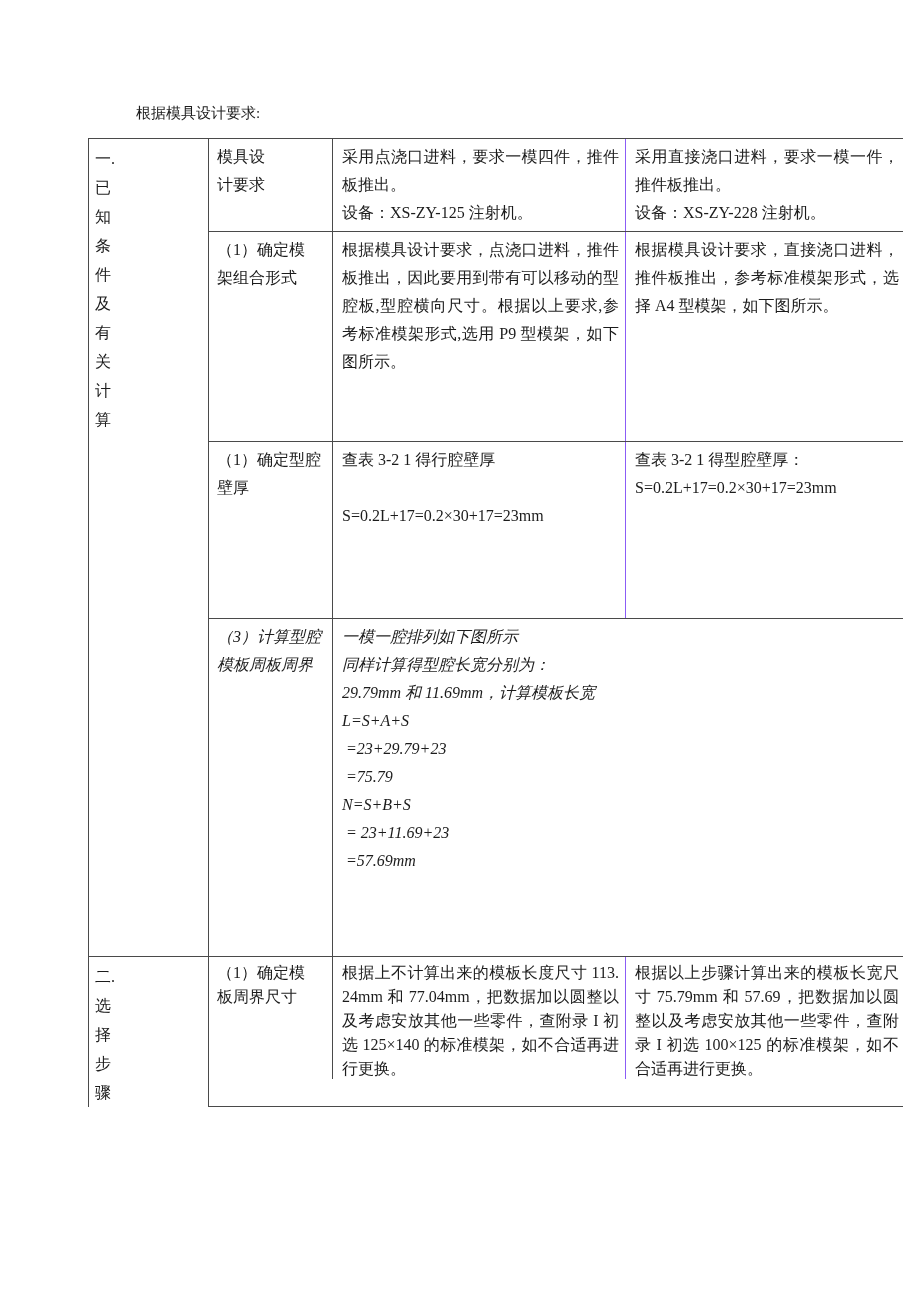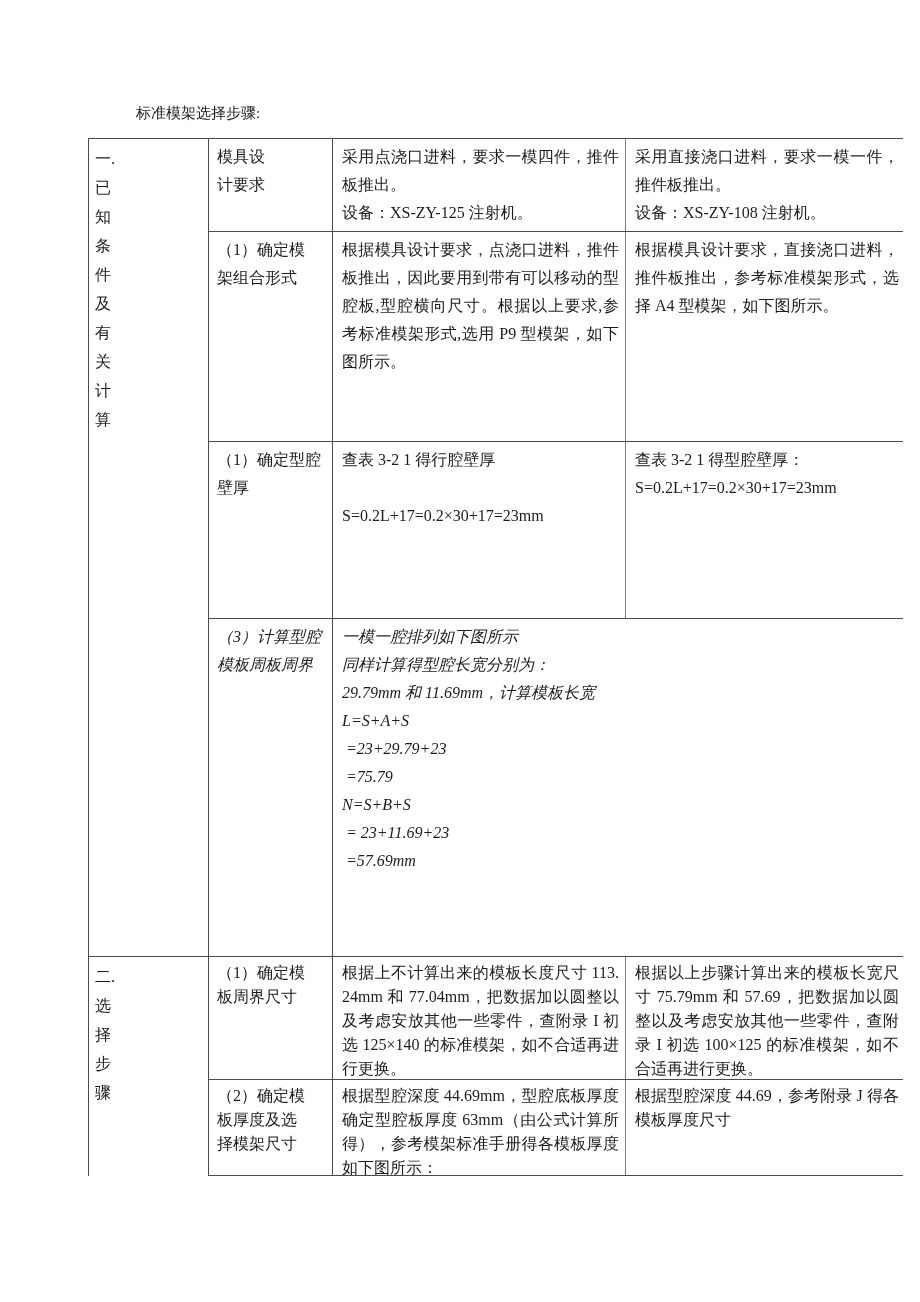--- a/index.html
+++ b/index.html
@@ -53,21 +53,21 @@
   .r-h92  { height: 92px; }
   .r-h210 { height: 210px; }
   .r-h177 { height: 177px; }
   .r-h338 { height: 338px; font-style: italic; }
   .r-h122 { height: 122px; }
   .r-h96  { height: 96px; }
 </style>
 </head>
 <body>
 
-<div class="doc-title">标准模架选择步骤:</div>
+<div class="doc-title">根据模具设计要求:</div>
 
 <div class="table">
 
   <div class="section sec1">
     <div class="col1">一.
 已
 知
 条
 件
 及
@@ -80,21 +80,21 @@
         <div class="c2">
             <div class="cell-text">模具设
 计要求</div>
           </div>
         <div class="c3">
             <div class="cell-text">采用点浇口进料，要求一模四件，推件板推出。
 设备：XS-ZY-125 注射机。</div>
           </div>
         <div class="c4">
             <div class="cell-text">采用直接浇口进料，要求一模一件，推件板推出。
-设备：XS-ZY-108 注射机。</div>
+设备：XS-ZY-228 注射机。</div>
           </div>
       </div>
       <div class="row r-h210">
         <div class="c2">
             <div class="cell-text">（1）确定模
 架组合形式</div>
           </div>
         <div class="c3">
             <div class="cell-text">根据模具设计要求，点浇口进料，推件板推出，因此要用到带有可以移动的型腔板,型腔横向尺寸。根据以上要求,参考标准模架形式,选用 P9 型模架，如下图所示。</div>
           </div>
@@ -149,29 +149,16 @@
             <div class="cell-text">（1）确定模
 板周界尺寸</div>
           </div>
         <div class="c3">
             <div class="cell-text">根据上不计算出来的模板长度尺寸 113.24mm 和 77.04mm，把数据加以圆整以及考虑安放其他一些零件，查附录 I 初选 125×140 的标准模架，如不合适再进行更换。</div>
           </div>
         <div class="c4">
             <div class="cell-text">根据以上步骤计算出来的模板长宽尺寸 75.79mm 和 57.69，把数据加以圆整以及考虑安放其他一些零件，查附录 I 初选 100×125 的标准模架，如不合适再进行更换。</div>
           </div>
       </div>
-      <div class="row r-h96">
-        <div class="c2">
-            <div class="cell-text">（2）确定模
-板厚度及选
-择模架尺寸</div>
-          </div>
-        <div class="c3">
-            <div class="cell-text">根据型腔深度 44.69mm，型腔底板厚度确定型腔板厚度 63mm（由公式计算所得），参考模架标准手册得各模板厚度如下图所示：</div>
-          </div>
-        <div class="c4">
-            <div class="cell-text">根据型腔深度 44.69，参考附录 J 得各模板厚度尺寸</div>
-          </div>
-      </div>
     </div>
   </div>
 
 </div>
 
 </body></html>

